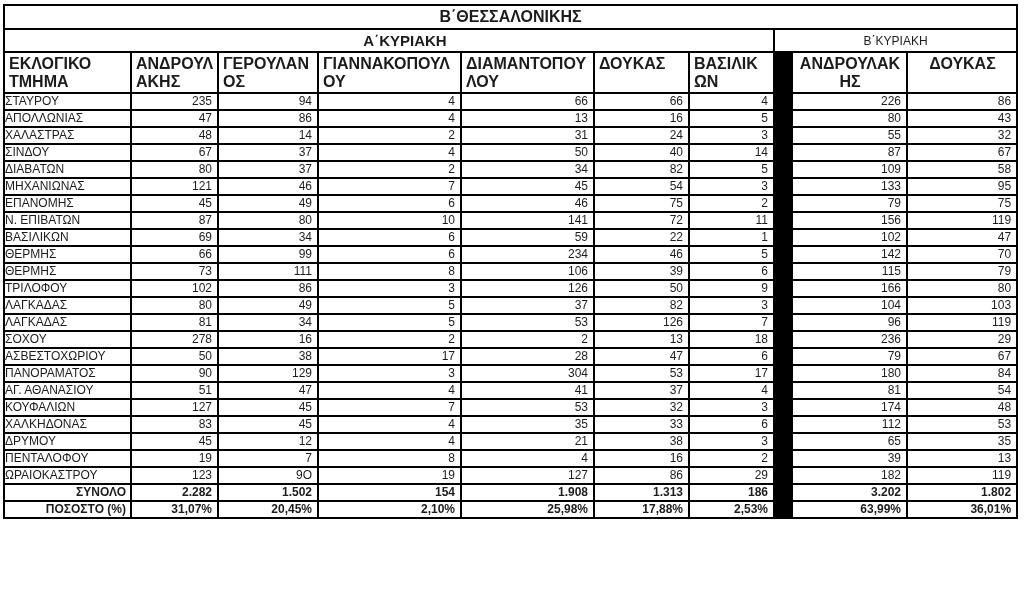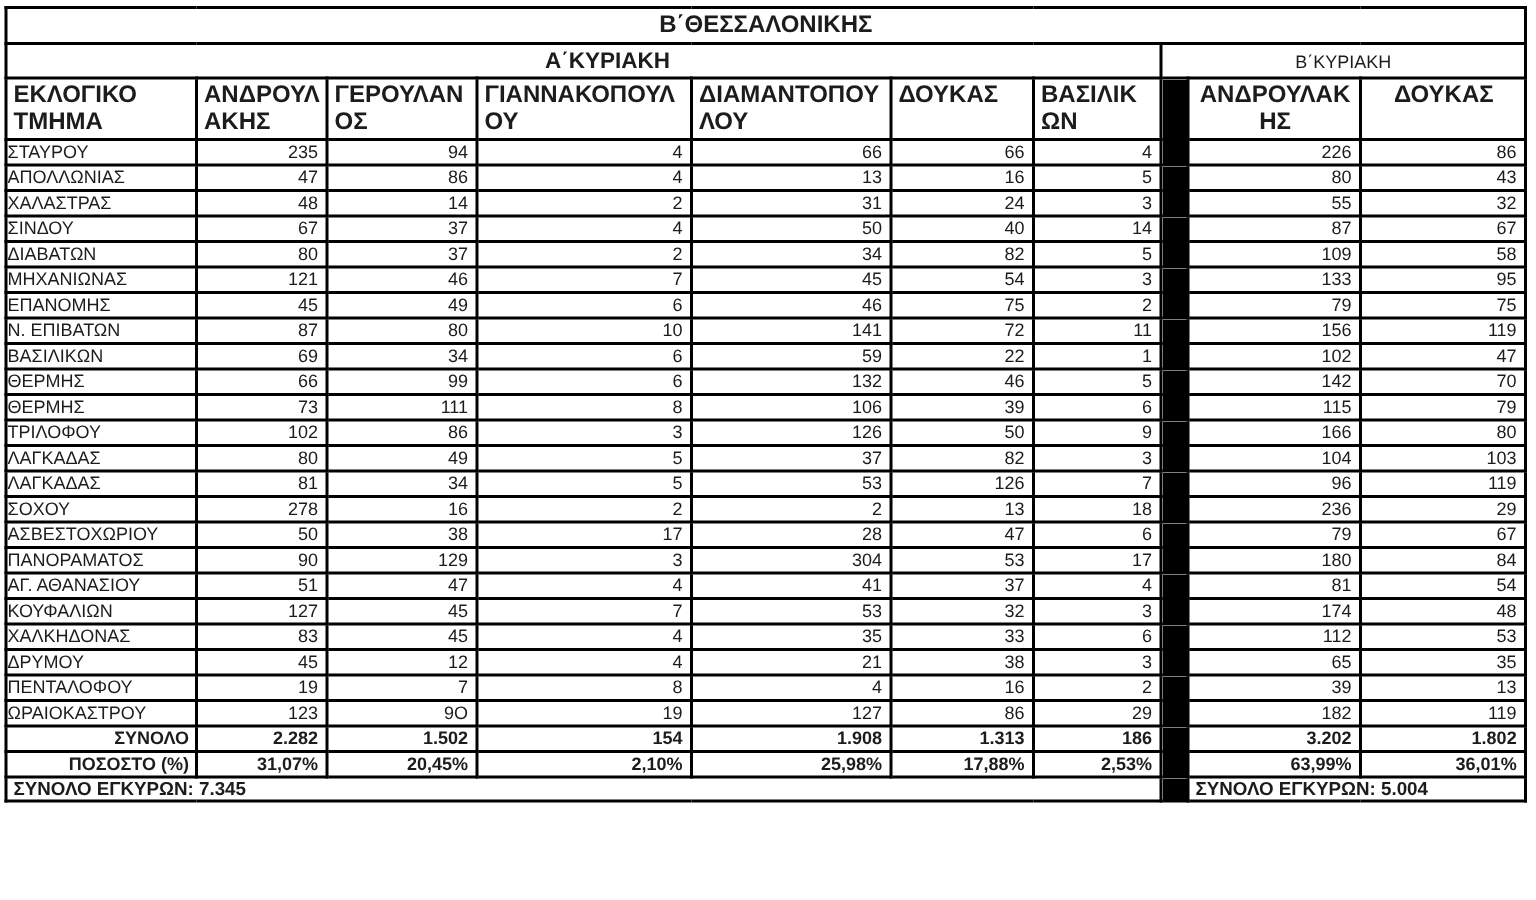--- a/index.html
+++ b/index.html
@@ -191,21 +191,21 @@
         <td class="num">1</td>
         <td class="sep"></td>
         <td class="num">102</td>
         <td class="num">47</td>
       </tr>
       <tr>
         <td class="dist">ΘΕΡΜΗΣ</td>
         <td class="num">66</td>
         <td class="num">99</td>
         <td class="num">6</td>
-        <td class="num">132</td>
+        <td class="num">234</td>
         <td class="num">46</td>
         <td class="num">5</td>
         <td class="sep"></td>
         <td class="num">142</td>
         <td class="num">70</td>
       </tr>
       <tr>
         <td class="dist">ΘΕΡΜΗΣ</td>
         <td class="num">73</td>
         <td class="num">111</td>
@@ -380,19 +380,14 @@
     <td class="num">31,07%</td>
         <td class="num">20,45%</td>
         <td class="num">2,10%</td>
         <td class="num">25,98%</td>
         <td class="num">17,88%</td>
         <td class="num">2,53%</td>
         <td class="sep"></td>
         <td class="num">63,99%</td>
         <td class="num">36,01%</td>
       </tr>
-    <tr id="valid-row">
-      <td colspan="7" class="valid-cell"><span>ΣΥΝΟΛΟ ΕΓΚΥΡΩΝ:</span> <span>7.345</span></td>
-      <td class="sep"></td>
-      <td colspan="2" class="valid-cell"><span>ΣΥΝΟΛΟ ΕΓΚΥΡΩΝ:</span> <span>5.004</span></td>
-    </tr>
   </tfoot>
 </table>
 
 </body></html>

